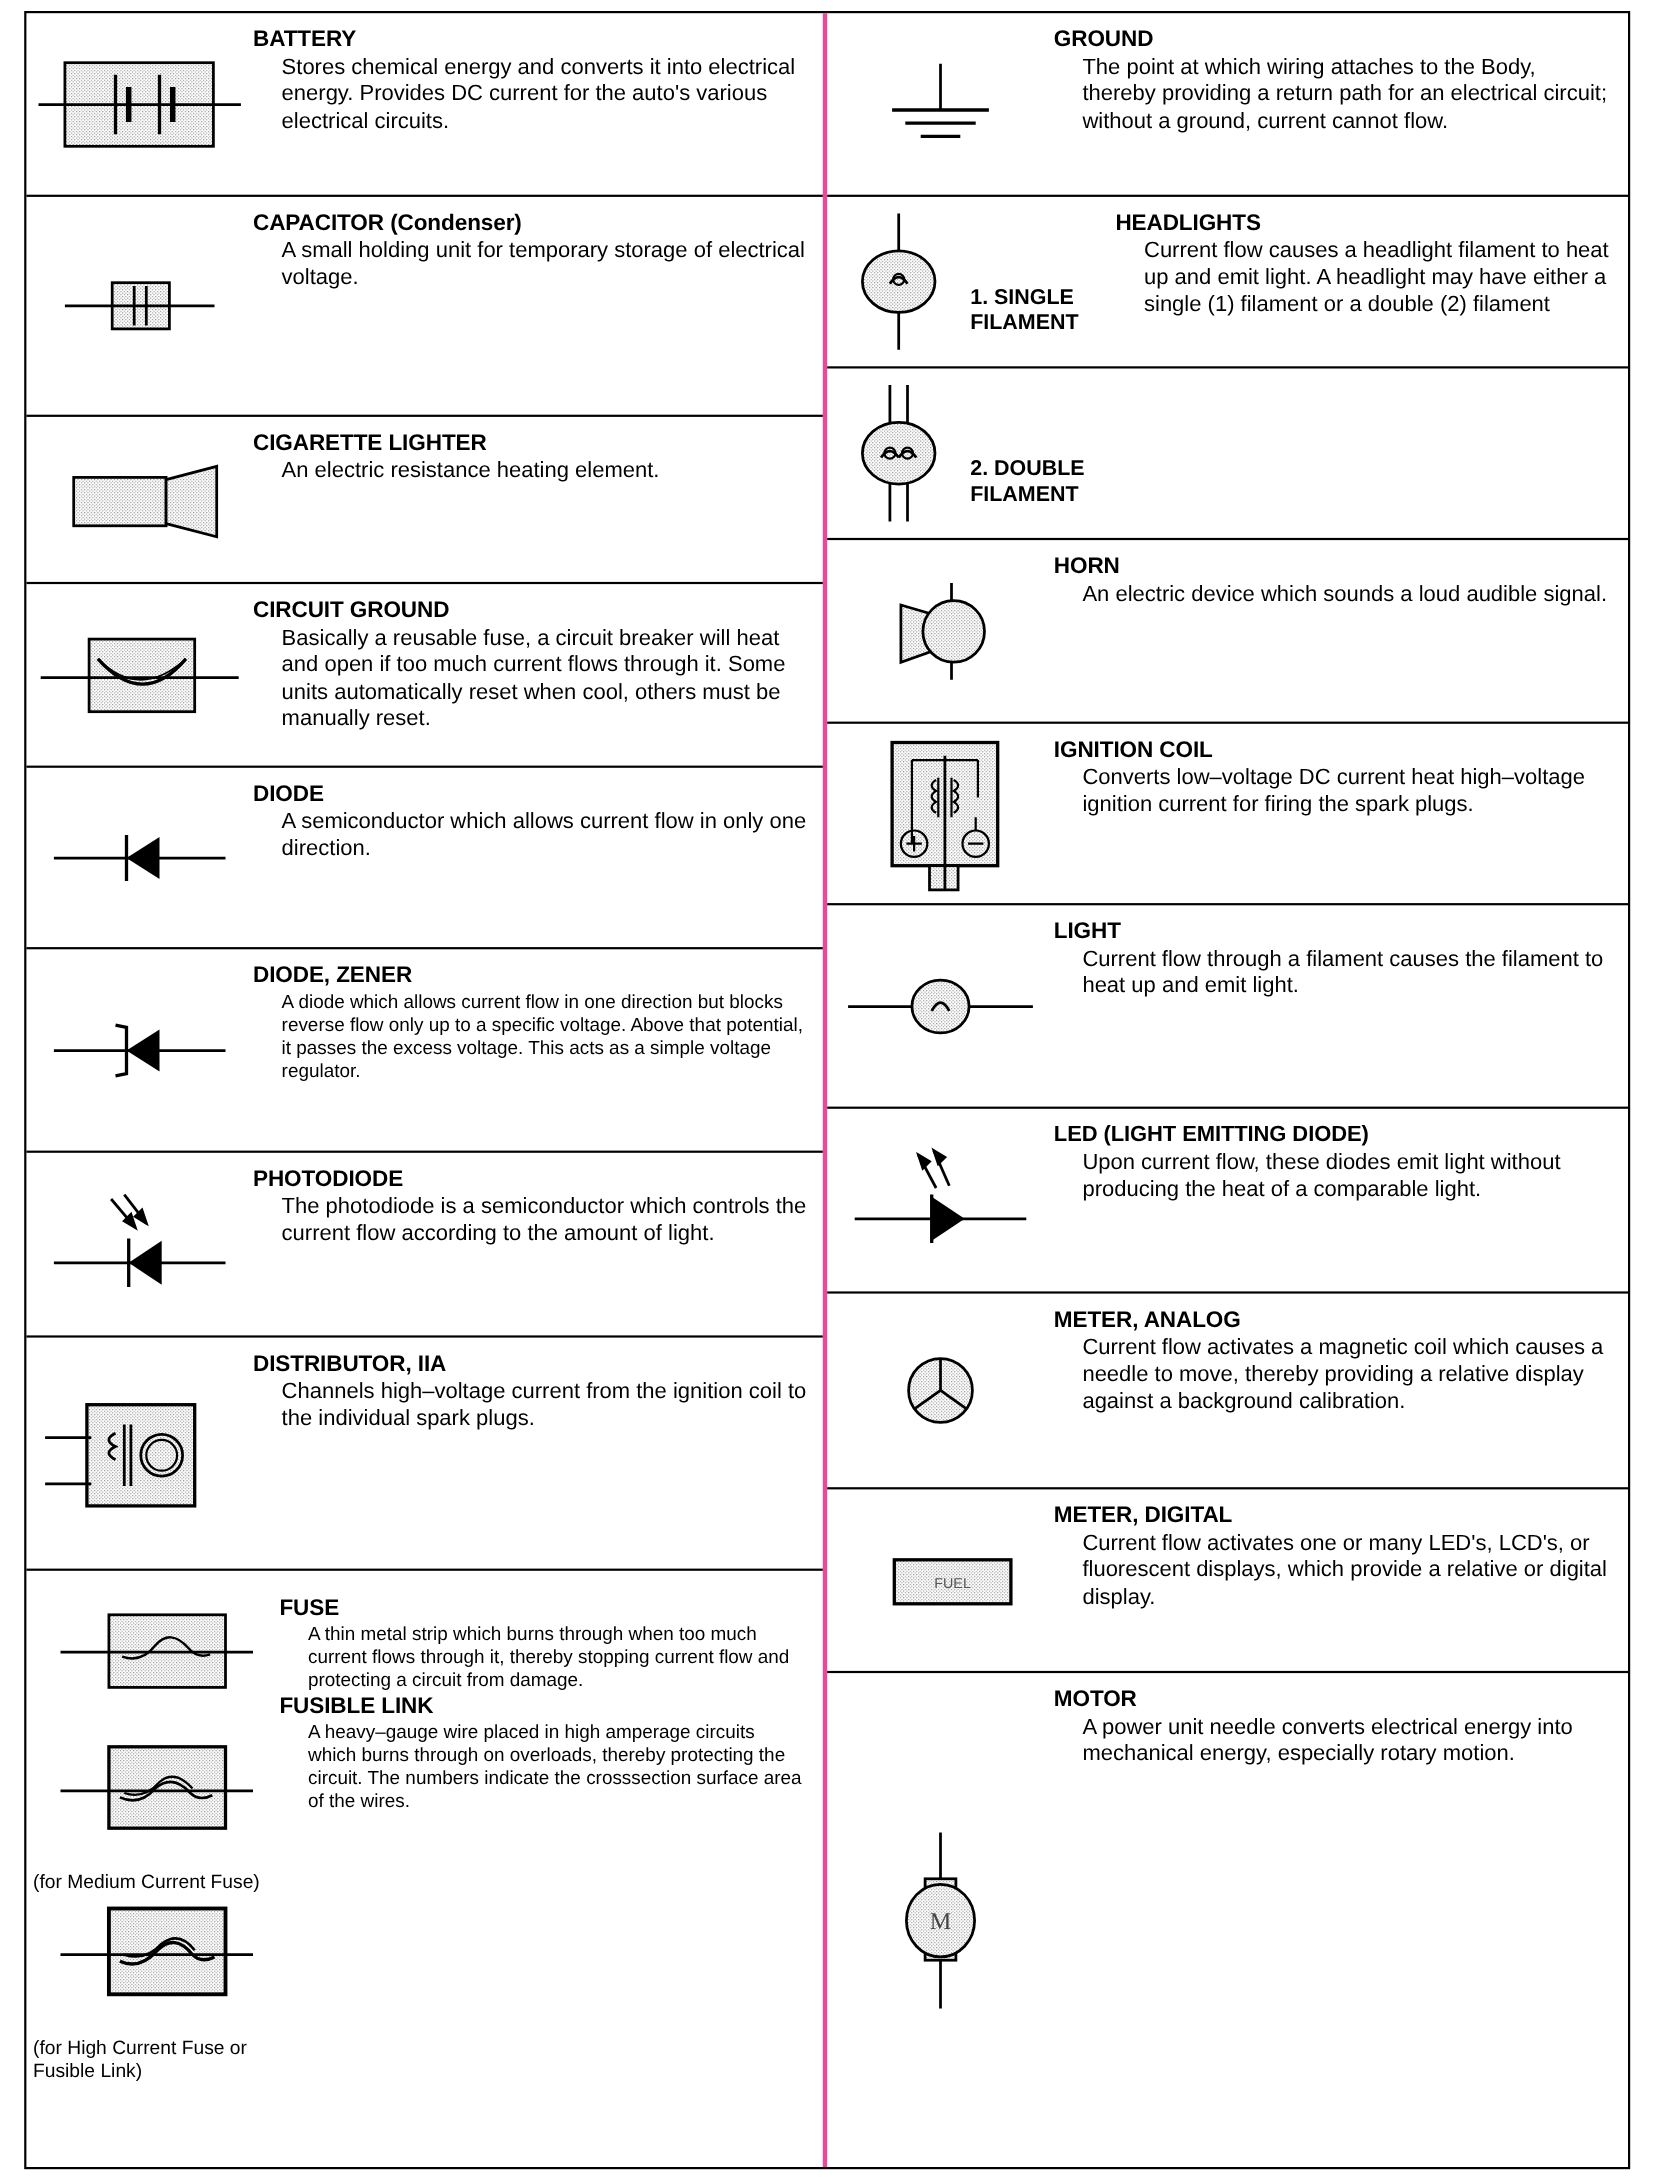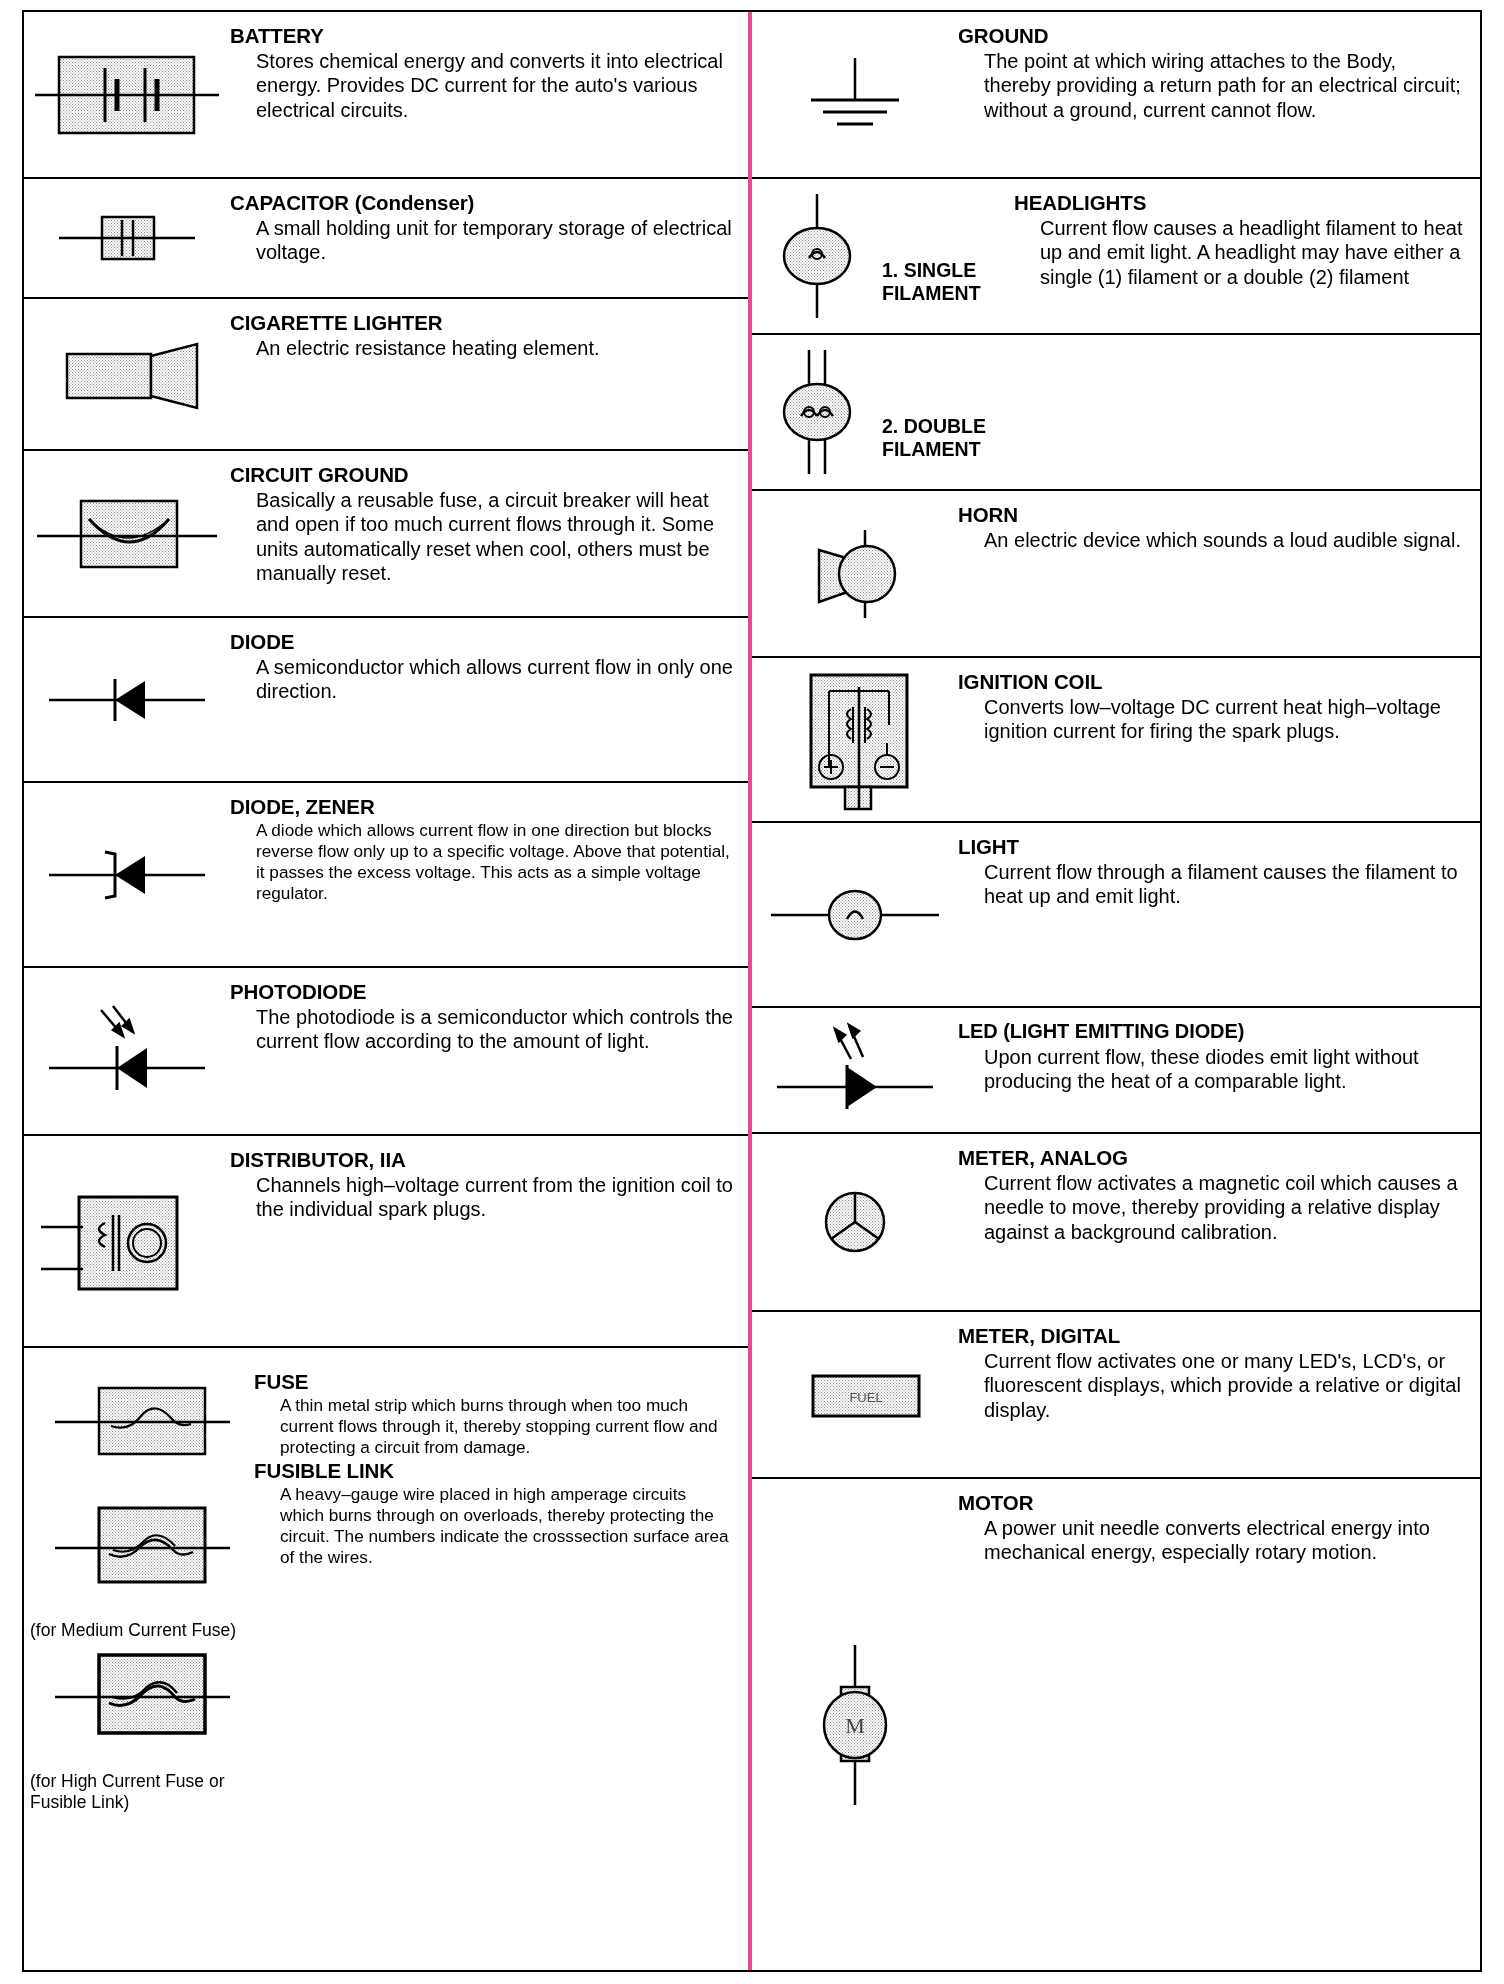--- a/index.html
+++ b/index.html
@@ -130,21 +130,21 @@
             <line x1="118" y1="33" x2="118" y2="87" stroke="#000" stroke-width="3"></line>
             <line x1="130" y1="44" x2="130" y2="76" stroke="#000" stroke-width="5"></line>
           </svg>
         </div>
         <div class="txt">
           <div class="term">BATTERY</div>
           <div class="desc">Stores chemical energy and converts it into electrical energy. Provides DC current for the auto's various electrical circuits.</div>
         </div>
       </div>
 
-      <div class="row" style="height:120px">
+      <div class="row" style="height:200px">
         <div class="sym">
           <svg width="200" height="90" viewBox="0 0 200 90">
             <rect x="75" y="24" width="52" height="42" fill="url(#hatchpat)" stroke="#000" stroke-width="2.5"></rect>
             <line x1="32" y1="45" x2="168" y2="45" stroke="#000" stroke-width="2.5"></line>
             <line x1="95" y1="27" x2="95" y2="63" stroke="#000" stroke-width="2.5"></line>
             <line x1="106" y1="27" x2="106" y2="63" stroke="#000" stroke-width="2.5"></line>
           </svg>
         </div>
         <div class="txt">
           <div class="term">CAPACITOR (Condenser)</div>
@@ -378,21 +378,21 @@
             <ellipse cx="100" cy="45" rx="26" ry="24" fill="url(#hatchpat)" stroke="#000" stroke-width="2.5"></ellipse>
             <path d="M92 49 Q100 34 108 49" fill="none" stroke="#000" stroke-width="2.5"></path>
           </svg>
         </div>
         <div class="txt">
           <div class="term">LIGHT</div>
           <div class="desc">Current flow through a filament causes the filament to heat up and emit light.</div>
         </div>
       </div>
 
-      <div class="row" style="height:126px">
+      <div class="row" style="height:168px">
         <div class="sym">
           <svg width="200" height="110" viewBox="0 0 200 110">
             <line x1="22" y1="72" x2="178" y2="72" stroke="#000" stroke-width="2.5"></line>
             <polygon points="92,52 92,92 122,72" fill="#000"></polygon>
             <line x1="92" y1="50" x2="92" y2="94" stroke="#000" stroke-width="3"></line>
             <g stroke="#000" stroke-width="2.5" fill="#000">
               <line x1="96" y1="44" x2="80" y2="14"></line>
               <polygon points="80,14 90,20 84,26"></polygon>
               <line x1="108" y1="42" x2="94" y2="10"></line>
               <polygon points="94,10 104,16 98,22"></polygon>

